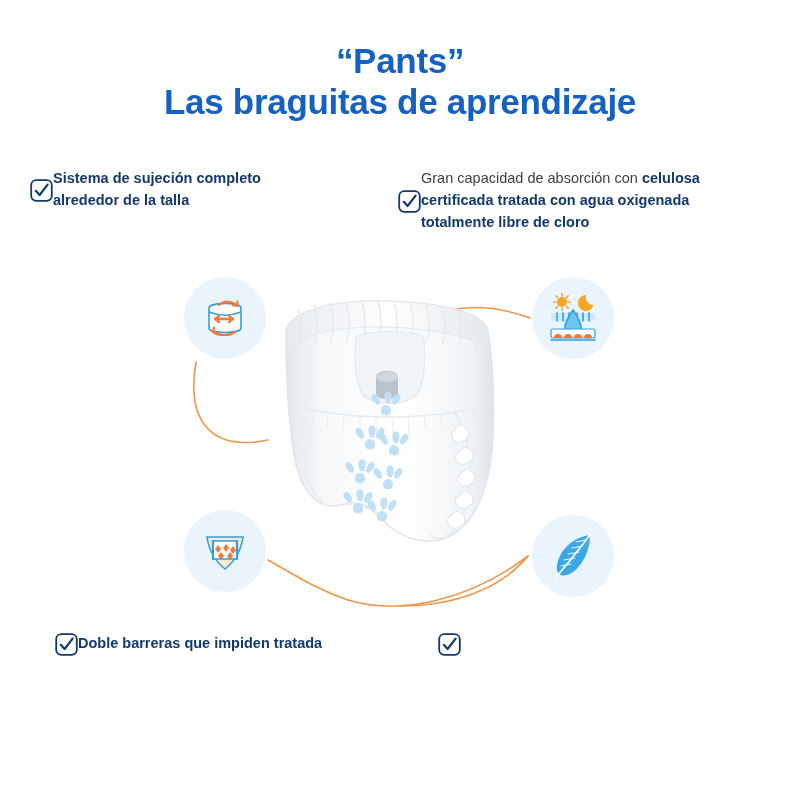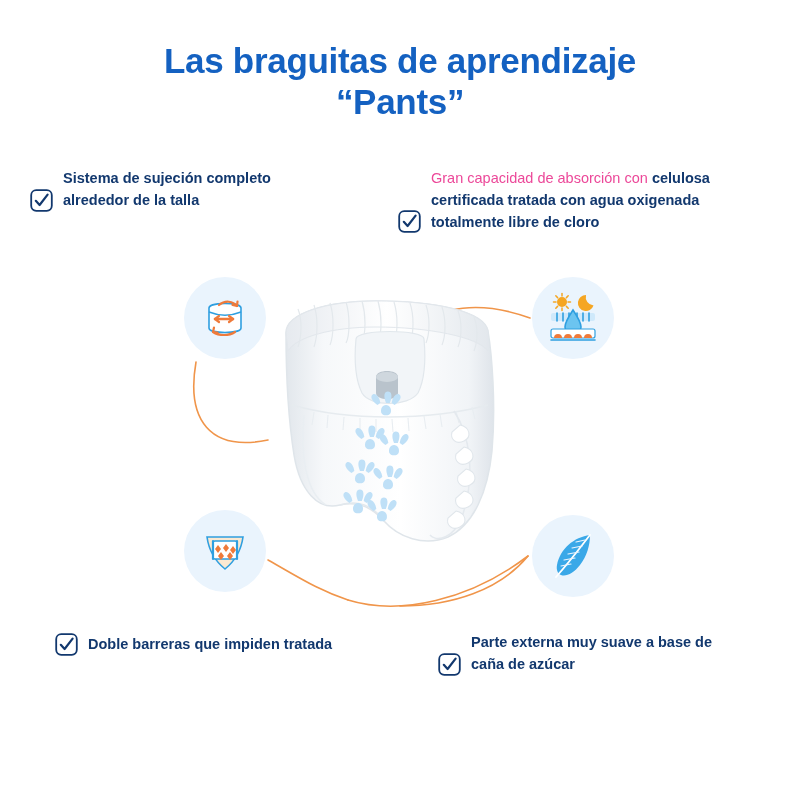--- a/index.html
+++ b/index.html
@@ -32,40 +32,39 @@
     letter-spacing: -0.3px;
   }
   .title-line.second {
     font-size: 35px;
   }
 
   
   .feature {
     position: absolute;
     display: flex;
-    align-items: flex-end;
-    gap: 10px;
+    align-items: center;
   }
   .check-icon {
     flex: 0 0 auto;
     width: 23px;
     height: 23px;
     margin-top: 1px;
   }
   .check-icon svg { display: block; }
   .feature-text {
     font-size: 14.5px;
     line-height: 1.5;
     font-weight: bold;
     color: #12386e;
     max-width: 300px;
   }
   .feature-text .light {
     font-weight: normal;
-    color: #ec4899;
+    color: #404040;
   }
 
   #feat-tl { top: 168px; left: 30px; }
   #feat-tr { top: 168px; left: 398px; }
   #feat-bl { top: 632px; left: 55px; }
   #feat-br { top: 632px; left: 438px; }
 
   #feat-tl .feature-text { max-width: 270px; }
   #feat-tr .feature-text { max-width: 340px; }
   #feat-bl .feature-text { max-width: 250px; }
@@ -104,22 +103,22 @@
     top: 0; left: 0;
     width: 800px;
     height: 800px;
     pointer-events: none;
   }
 </style>
 </head>
 <body>
 
 <div class="title-block">
+  <div class="title-line second">“Pants”</div>
   <div class="title-line">Las braguitas de aprendizaje</div>
-  <div class="title-line second">“Pants”</div>
 </div>
 
 <svg class="connectors" viewBox="0 0 800 800">
   <g fill="none" stroke="#f0954a" stroke-width="1.6" stroke-linecap="round">
 
     <path d="M196,362 C186,420 210,452 268,440"></path>
 
     <path d="M530,318 C480,300 440,306 412,330"></path>
 
     <path d="M268,560 C300,578 318,590 348,600"></path>
@@ -160,21 +159,20 @@
   <div class="feature-text">Doble barreras que impiden tratada</div>
 </div>
 
 <div class="feature" id="feat-br">
   <span class="check-icon">
     <svg width="23" height="23" viewBox="0 0 23 23">
       <rect x="1.2" y="1.2" width="20.6" height="20.6" rx="5" fill="none" stroke="#12386e" stroke-width="1.8"></rect>
       <path d="M5.8 11.8 L9.6 16 L17.6 5.6" fill="none" stroke="#12386e" stroke-width="2.2" stroke-linecap="round" stroke-linejoin="round"></path>
     </svg>
   </span>
-  <div class="feature-text">Parte externa muy suave a base de caña de azúcar</div>
 </div>
 
 <div class="badge" id="badge-tl">
   <span>
   <svg width="60" height="60" viewBox="0 0 60 60">
     <path d="M14 20 C14 14, 46 14, 46 20 L46 40 C46 46, 14 46, 14 40 Z" fill="#ffffff" stroke="#2f9fe0" stroke-width="1.6"></path>
     <path d="M14 24 C24 28, 36 28, 46 24" fill="none" stroke="#2f9fe0" stroke-width="1.4"></path>
     <path d="M20 31 L38 31" stroke="#ef7a3a" stroke-width="2.6" stroke-linecap="round"></path>
     <path d="M20 31 l4 -3 M20 31 l4 3" stroke="#ef7a3a" stroke-width="2.2" stroke-linecap="round" fill="none"></path>
     <path d="M38 31 l-4 -3 M38 31 l-4 3" stroke="#ef7a3a" stroke-width="2.2" stroke-linecap="round" fill="none"></path>

